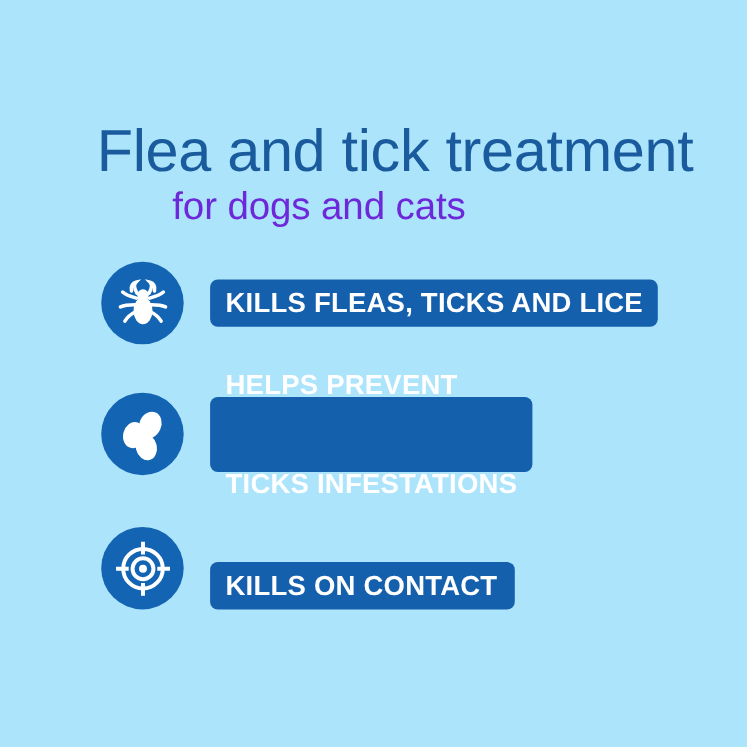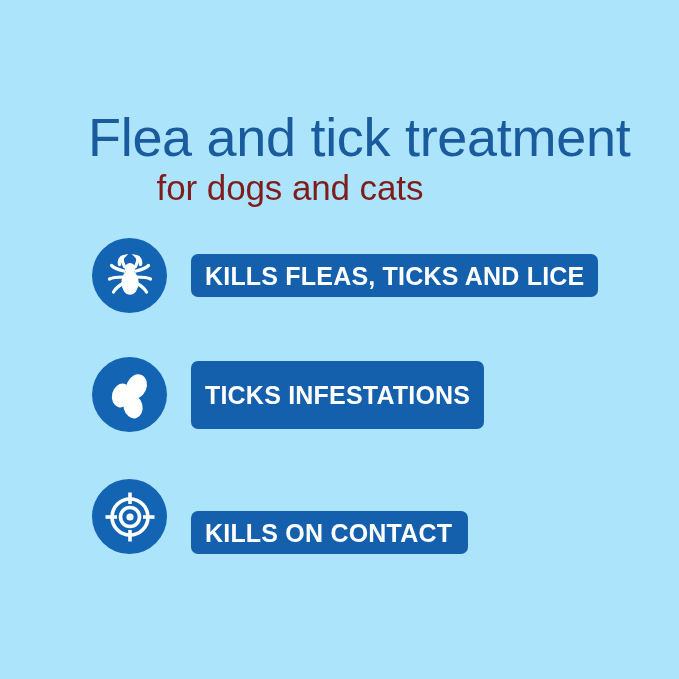--- a/index.html
+++ b/index.html
@@ -33,21 +33,21 @@
     font-weight: 400;
     color: #1A5B9E;
     letter-spacing: -0.3px;
     white-space: nowrap;
     text-align: right;
   }
   .subtitle {
     font-size: 35px;
     line-height: 40px;
     font-weight: 400;
-    color: #7f1d1d;
+    color: #6d28d9;
     letter-spacing: -0.1px;
     text-align: center;
     margin-top: 2px;
     padding-right: 100px;
   }
 
   
   .feature-row {
     position: absolute;
     display: flex;
@@ -132,20 +132,21 @@
       <svg width="54" height="54" viewBox="0 0 54 54" aria-hidden="true">
         <g fill="#FFFFFF">
           <ellipse cx="33.5" cy="18.5" rx="10" ry="12.5" transform="rotate(24 33.5 18.5)"></ellipse>
           <ellipse cx="18.5" cy="27.5" rx="9.5" ry="12" transform="rotate(14 18.5 27.5)"></ellipse>
           <ellipse cx="30" cy="38.5" rx="9.5" ry="12" transform="rotate(-14 30 38.5)"></ellipse>
         </g>
       </svg>
     </div>
     <div class="pill" id="pill-1">
       <div>
+        <span class="pill-line">HELPS PREVENT</span>
         <span class="pill-line">TICKS INFESTATIONS</span>
       </div>
     </div>
   </div>
 
   <div class="feature-row" id="row-2">
     <div class="icon-circle">
       <svg width="54" height="54" viewBox="0 0 54 54" aria-hidden="true">
         <g stroke="#FFFFFF" fill="none" stroke-width="3.6">
           <circle cx="27" cy="27" r="18"></circle>

